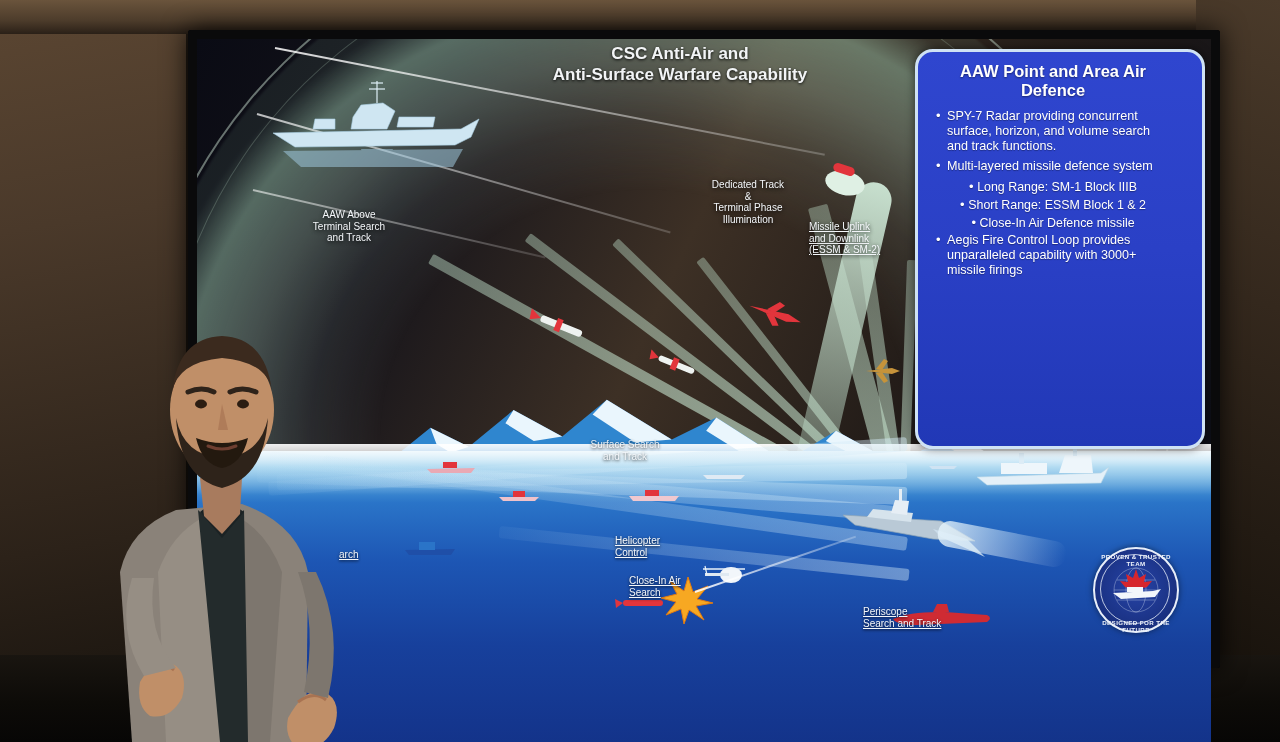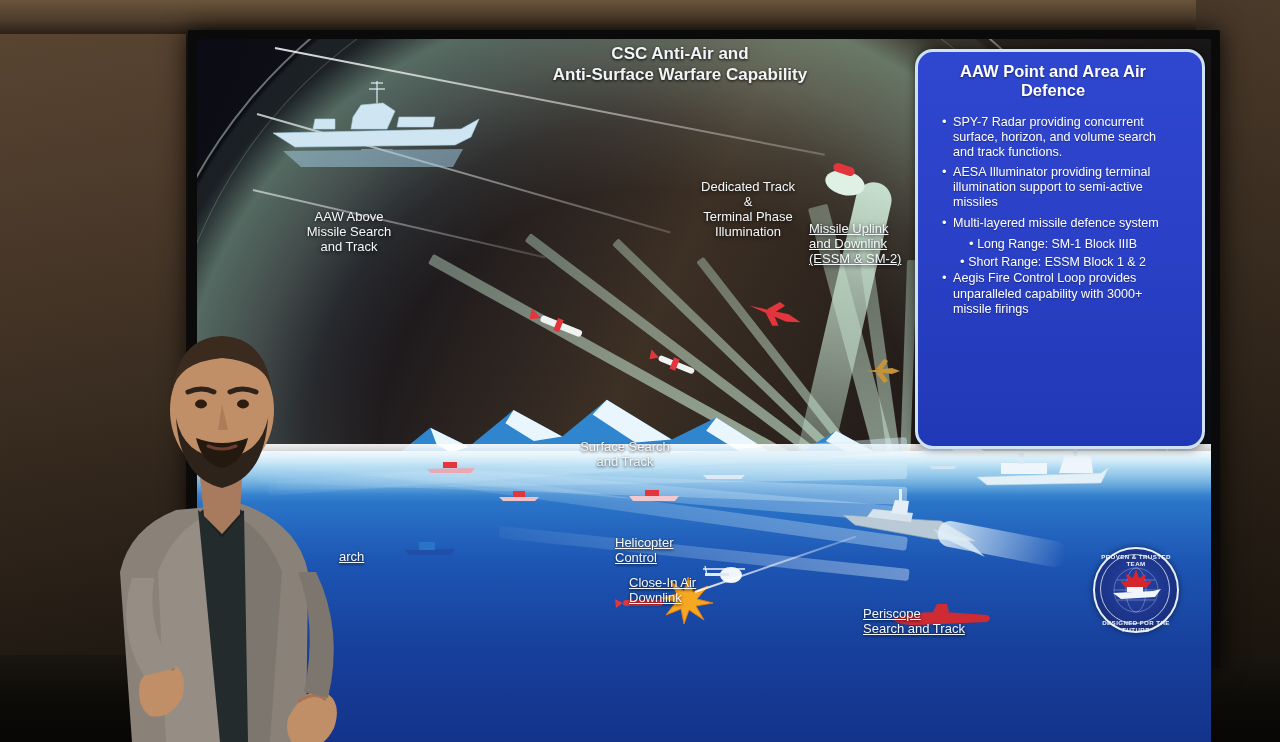--- a/index.html
+++ b/index.html
@@ -72,35 +72,35 @@
       border-radius:3px;}
 
   
   #panel{position:absolute;left:718px;top:10px;width:290px;height:400px;
       background:linear-gradient(180deg,#2f46cf 0%,#2a40c6 50%,#2138b6 100%);
       border:3px solid #cfe2f4;border-radius:18px;
       box-shadow:0 0 10px rgba(0,0,0,.55);
       color:#fff;box-sizing:border-box;padding:8px 24px 6px 10px;}
   #panel-title{font-size:16.5px;font-weight:bold;text-align:center;line-height:1.18;
       margin:2px 0 7px 0;text-shadow:0 1px 2px rgba(0,0,0,.45);}
-  .p-ul{list-style:none;margin:14px;padding:0;}
+  .p-ul{list-style:none;margin:8px;padding:0;}
   .p-li{position:relative;font-size:12.6px;line-height:1.20;margin-bottom:5px;
       padding-left:11px;text-shadow:0 1px 1px rgba(0,0,0,.35);}
   .p-li:before{content:"\2022";position:absolute;left:0;top:-1px;font-size:13px;}
   .p-sub{list-style:none;margin:2px 0 2px 0;padding:0;}
   .p-sub .p-li{font-size:12.4px;text-align:center;padding-left:0;margin-bottom:2px;}
   .p-sub .p-li:before{content:"\2022  ";position:static;}
 
   
   #slide-title{position:absolute;left:268px;top:5px;width:430px;text-align:center;
       color:#f2f4f6;font-weight:bold;font-size:17px;line-height:1.22;
       text-shadow:0 1px 3px rgba(0,0,0,.9);}
 
   
-  .callout{position:absolute;color:#f4f7fa;font-size:13px;font-weight:500;
+  .callout{position:absolute;color:#f4f7fa;font-size:10px;font-weight:500;
       line-height:1.16;text-shadow:0 1px 3px rgba(0,0,0,.85);}
   .callout.c-dark{text-shadow:0 1px 4px rgba(0,0,0,.95);}
   .ta-c{text-align:center;}
   .ta-l{text-align:left;text-decoration:underline;}
 
   
   #logo{position:absolute;left:896px;top:508px;width:82px;height:82px;border-radius:50%;
       background:radial-gradient(circle at 50% 45%,#2744a8 0%,#1b3386 60%,#14276a 100%);
       border:2px solid #e8eef8;box-shadow:0 0 6px rgba(0,0,0,.5);}
   #logo-ring{position:absolute;left:5px;top:5px;width:68px;height:68px;border-radius:50%;
@@ -274,21 +274,21 @@
           <path d="M46 11 L62 11 L60 3 L50 3 Z" fill="#cf2b33"></path>
         </svg>
 
         <div id="slide-title">
           <div>CSC Anti-Air and</div>
           <div>Anti-Surface Warfare Capability</div>
         </div>
 
         <div class="callout ta-c c-dark" style="left:72px;top:170px;width:160px;">
           <div>AAW Above</div>
-          <div>Missile Search</div>
+          <div>Terminal Search</div>
           <div>and Track</div>
         </div>
 
         <div class="callout ta-c c-dark" style="left:488px;top:140px;width:126px;">
           <div>Dedicated Track</div>
           <div>&amp;</div>
           <div>Terminal Phase</div>
           <div>Illumination</div>
         </div>
 
@@ -303,41 +303,41 @@
           <div>and Track</div>
         </div>
 
         <div class="callout ta-l" style="left:418px;top:496px;width:110px;">
           <div>Helicopter</div>
           <div>Control</div>
         </div>
 
         <div class="callout ta-l" style="left:432px;top:536px;width:110px;">
           <div>Close-In Air</div>
-          <div>Downlink</div>
+          <div>Search</div>
         </div>
 
         <div class="callout ta-l" style="left:666px;top:567px;width:150px;">
           <div>Periscope</div>
           <div>Search and Track</div>
         </div>
 
         <div class="callout ta-l" style="left:142px;top:510px;width:80px;">
           <div>arch</div>
         </div>
 
         <div id="panel">
           <div id="panel-title">AAW Point and Area Air Defence</div>
           <ul class="p-ul">
             <li class="p-li">SPY-7 Radar providing concurrent surface, horizon, and volume search and track functions.</li>
-            <li class="p-li">AESA Illuminator providing terminal illumination support to semi-active missiles</li>
             <li class="p-li">Multi-layered missile defence system</li>
             <ul class="p-sub">
               <li class="p-li">Long Range: SM-1 Block IIIB</li>
               <li class="p-li">Short Range: ESSM Block 1 &amp; 2</li>
+              <li class="p-li">Close-In Air Defence missile</li>
             </ul>
             <li class="p-li">Aegis Fire Control Loop provides unparalleled capability with 3000+ missile firings</li>
           </ul>
         </div>
 
         <div id="logo">
           <div id="logo-ring"></div>
           <svg width="82" height="82" viewBox="0 0 82 82" style="position:absolute;left:0;top:0;">
             <g stroke="rgba(225,235,250,.55)" stroke-width=".6" fill="none">
               <ellipse cx="41" cy="41" rx="22" ry="22"></ellipse>

